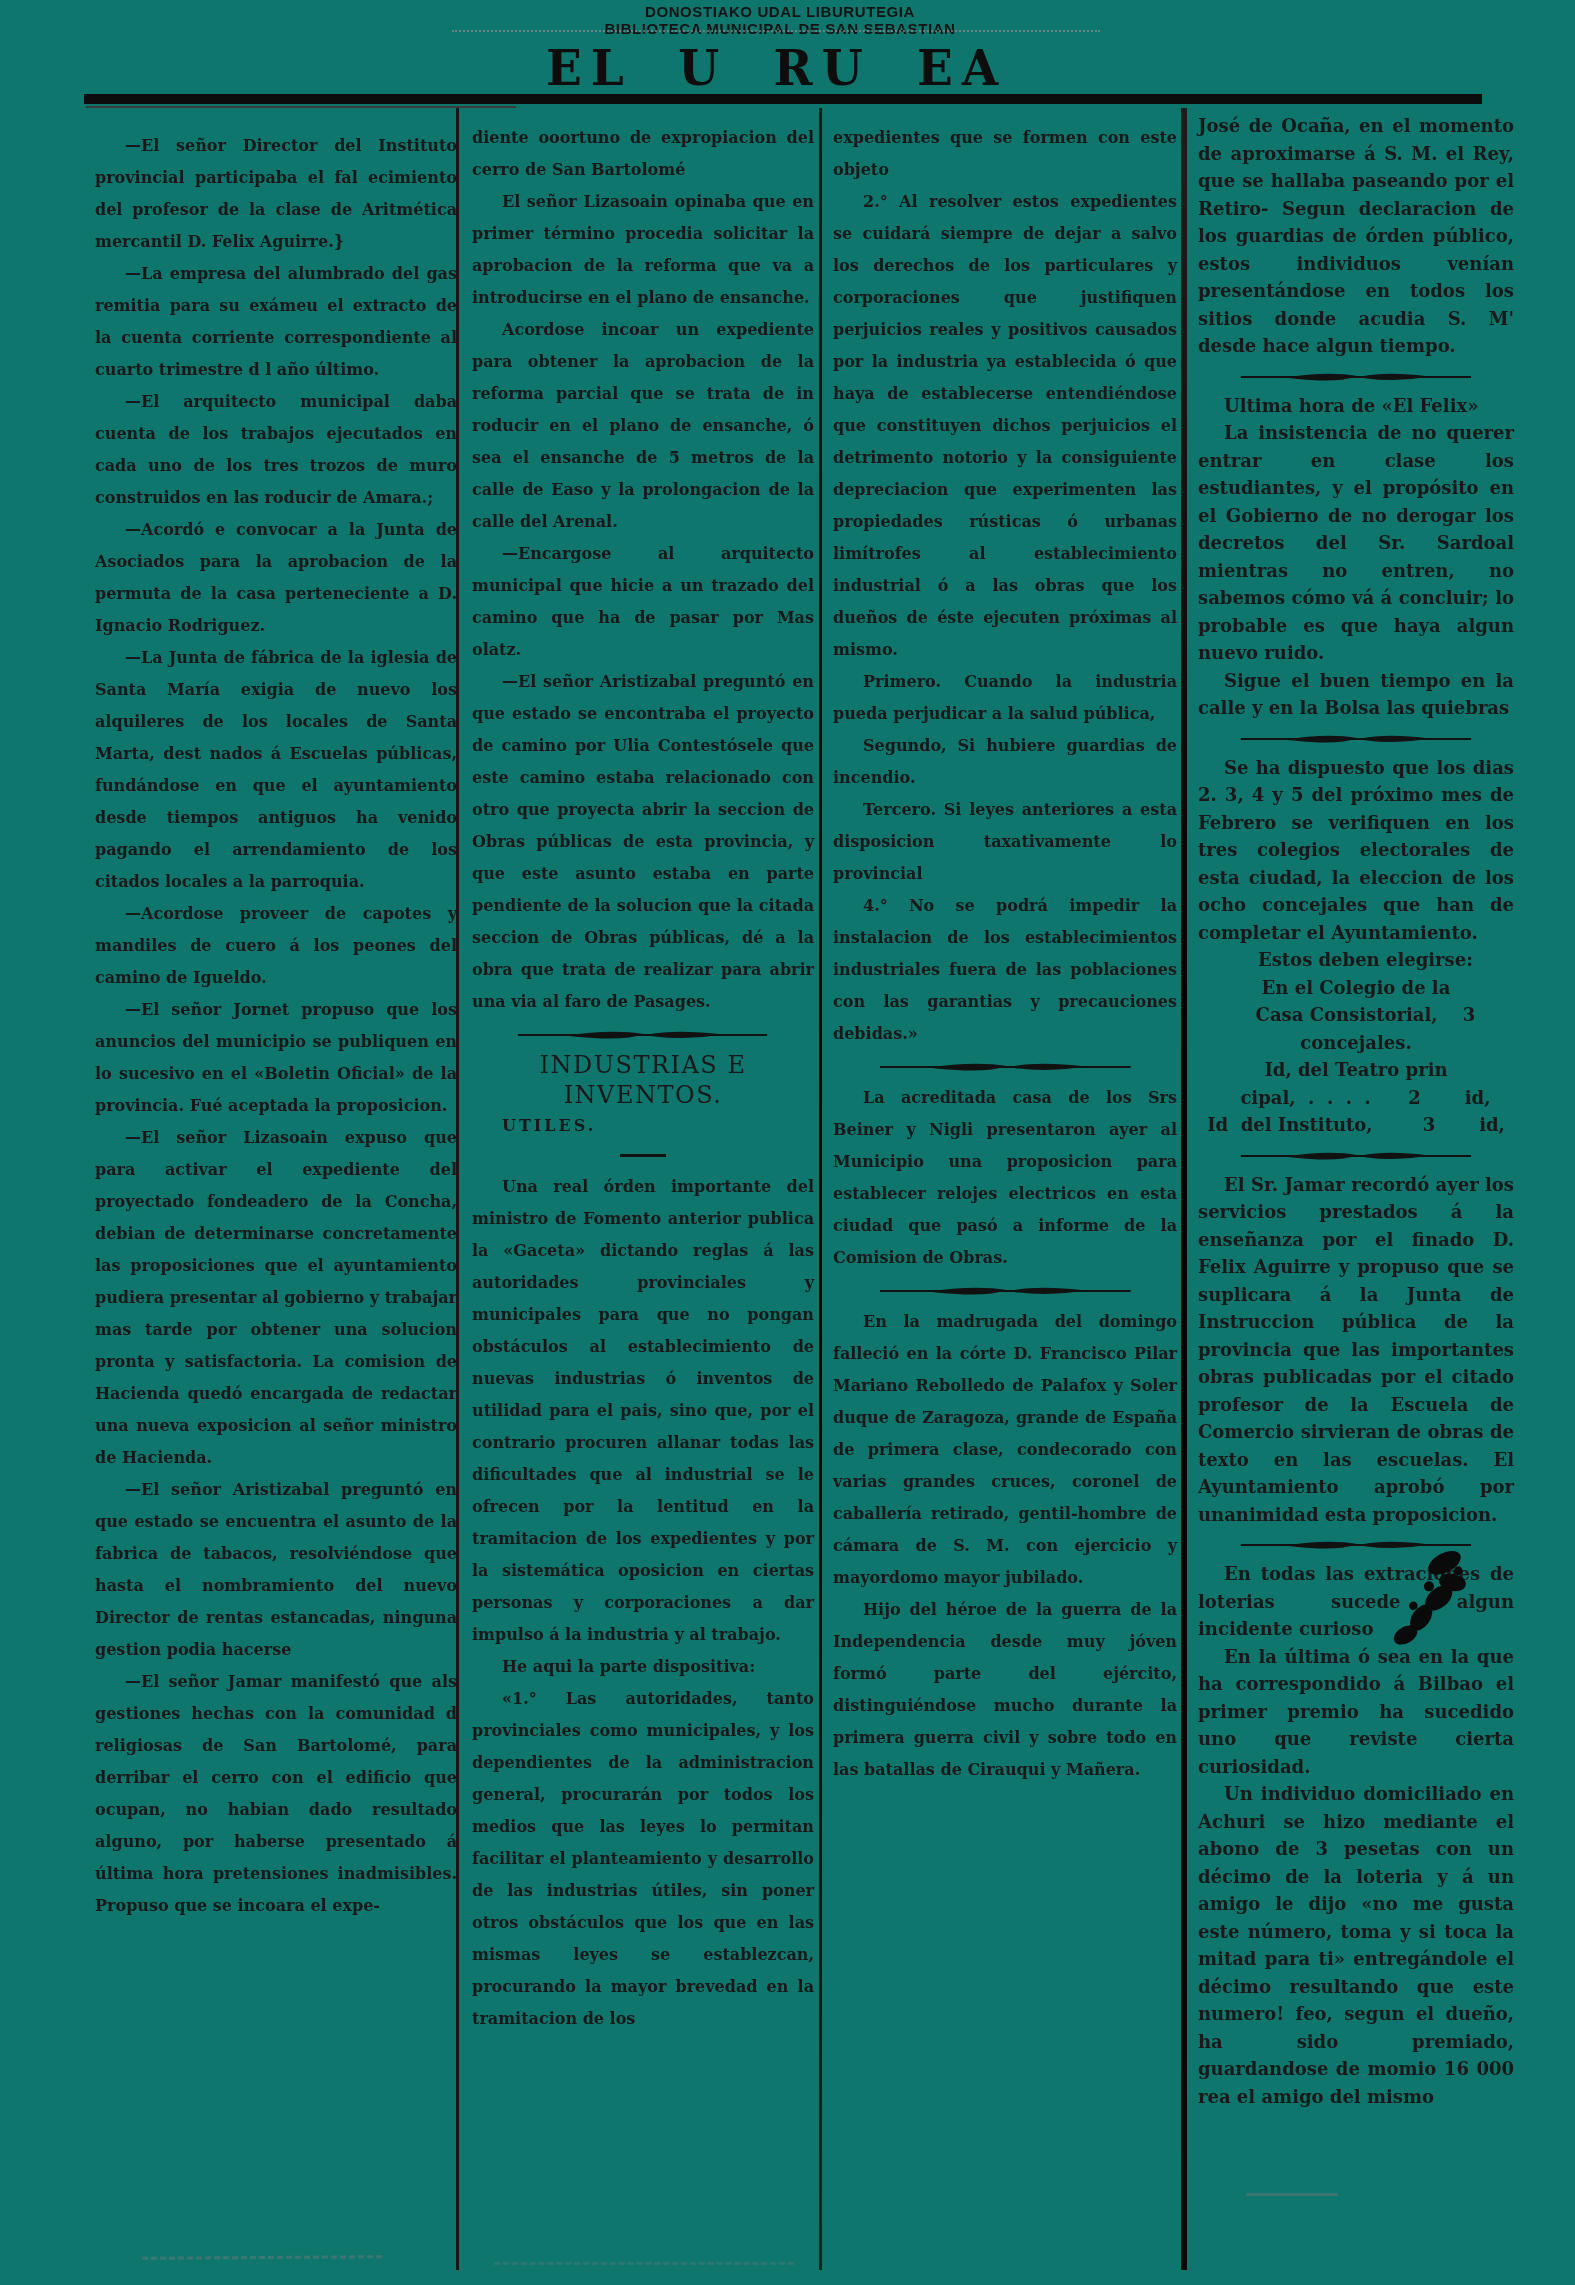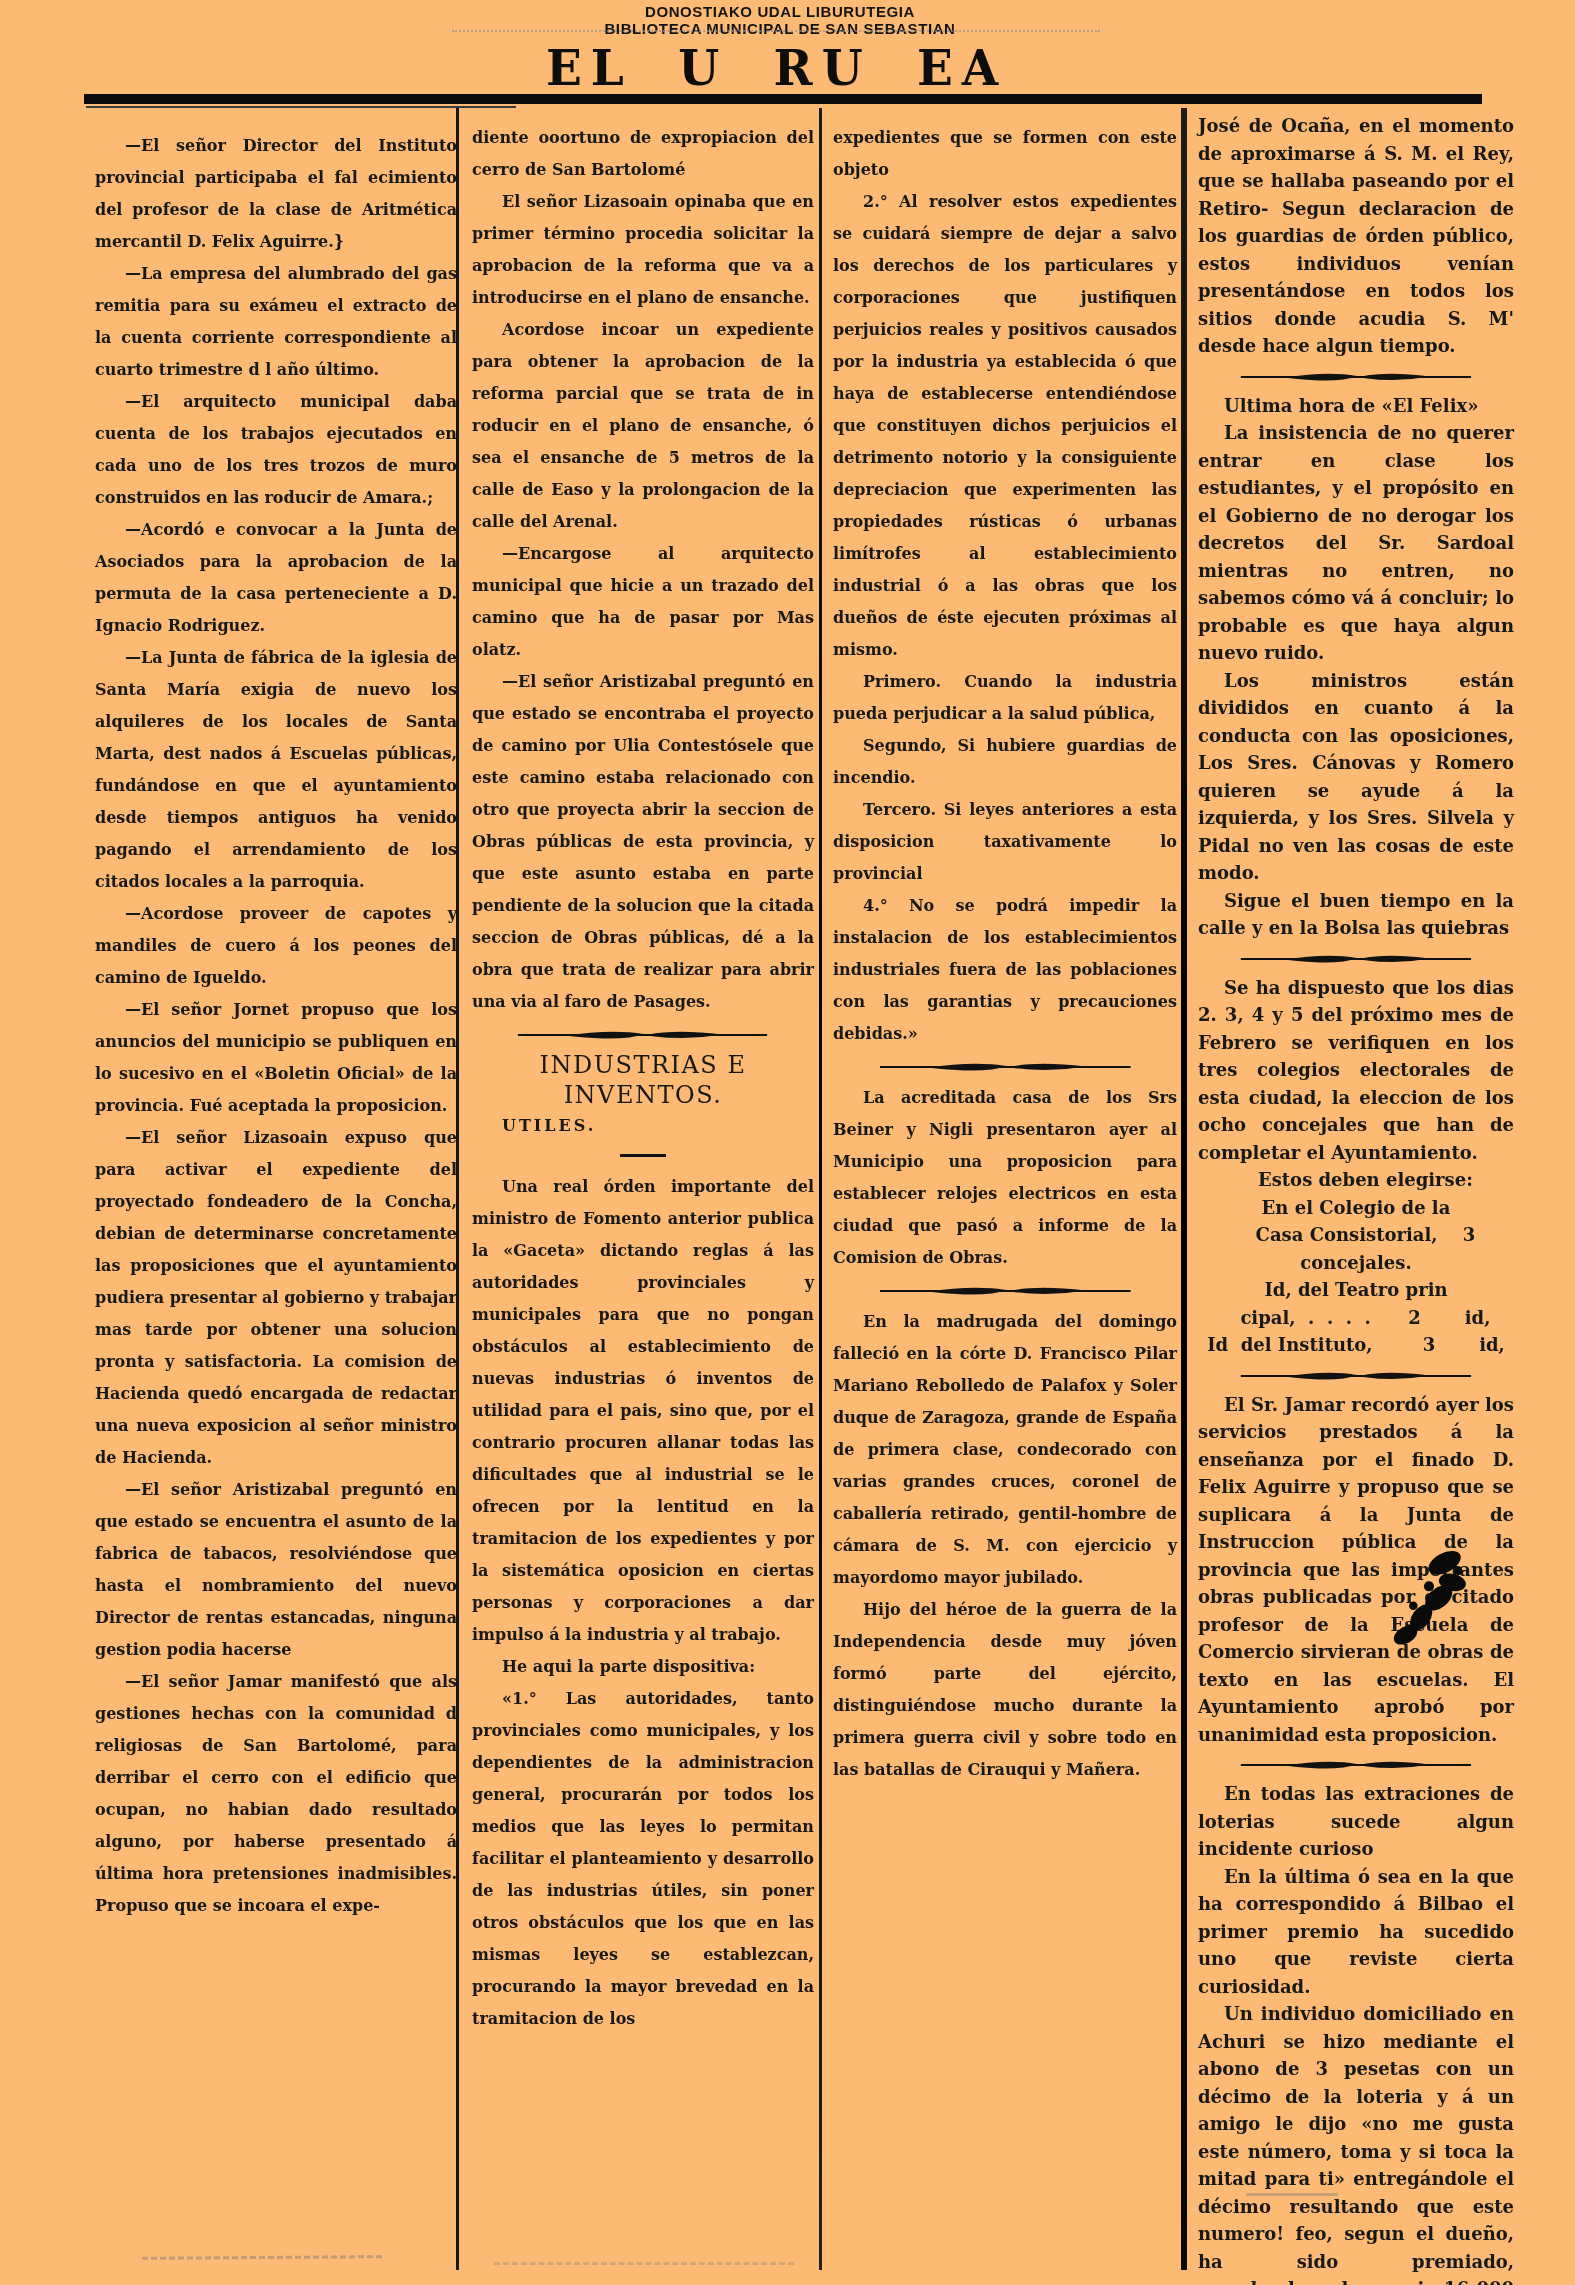--- a/index.html
+++ b/index.html
@@ -1,16 +1,16 @@
 <!DOCTYPE html>
 <html><head>
 <meta charset="utf-8">
 <style>
   html,body{margin:0;padding:0;background:#e8e8e6;}
-  .page{position:relative;width:1575px;height:2285px;background:#fdba74;overflow:hidden;
+  .page{position:relative;width:1575px;height:2285px;background:#0f766e;overflow:hidden;
         font-family:"DejaVu Serif",serif;color:#181818;}
   
   .stamp{position:absolute;left:430px;top:3px;width:700px;text-align:center;
          font-family:"Liberation Sans",sans-serif;font-weight:bold;font-size:15px;
          line-height:17px;letter-spacing:.6px;color:#131313;}
   
   .dotted-artifact{position:absolute;left:452px;top:30px;width:648px;border-top:2px dotted #8f8f8f;opacity:.65;}
   
   .masthead{position:absolute;left:546px;top:40px;font-weight:bold;font-size:47px;
             letter-spacing:9px;word-spacing:20px;color:#0d0d0d;transform:scaleY(1.04);}
@@ -128,21 +128,20 @@
         <p class="cont">José de Ocaña, en el momento de aproximarse á S. M. el Rey, que se hallaba paseando por el Retiro- Segun declaracion de los guardias de órden público, estos individuos venían presentándose en todos los sitios donde acudia S. M' desde hace algun tiempo.</p>
         <div class="orn">
           <svg viewBox="0 0 260 12" preserveAspectRatio="none" aria-hidden="true">
             <path d="M2 6 H258" stroke="#111" stroke-width="1.8" fill="none"></path>
             <path d="M50 6.5 Q100 0.5 131 5.2 Q112 11.5 62 7.6 Z" fill="#111"></path>
             <path d="M136 5.6 Q165 0.8 212 5.6 Q176 10.8 140 7 Z" fill="#111"></path>
           </svg>
         </div>
         <p class="p">Ultima hora de «El Felix»</p>
         <p class="p">La insistencia de no querer entrar en clase los estudiantes, y el propósito en el Gobierno de no derogar los decretos del Sr. Sardoal mientras no entren, no sabemos cómo vá á concluir; lo probable es que haya algun nuevo ruido.</p>
-        <p class="p">Los ministros están divididos en cuanto á la conducta con las oposiciones, Los Sres. Cánovas y Romero quieren se ayude á la izquierda, y los Sres. Silvela y Pidal no ven las cosas de este modo.</p>
         <p class="p">Sigue el buen tiempo en la calle y en la Bolsa las quiebras</p>
         <div class="orn">
           <svg viewBox="0 0 260 12" preserveAspectRatio="none" aria-hidden="true">
             <path d="M2 6 H258" stroke="#111" stroke-width="1.8" fill="none"></path>
             <path d="M50 6.5 Q100 0.5 131 5.2 Q112 11.5 62 7.6 Z" fill="#111"></path>
             <path d="M136 5.6 Q165 0.8 212 5.6 Q176 10.8 140 7 Z" fill="#111"></path>
           </svg>
         </div>
         <p class="p">Se ha dispuesto que los dias 2. 3, 4 y 5 del próximo mes de Febrero se verifiquen en los tres colegios electorales de esta ciudad, la eleccion de los ocho concejales que han de completar el Ayuntamiento.</p>
         <p class="line">   Estos deben elegirse:</p>

